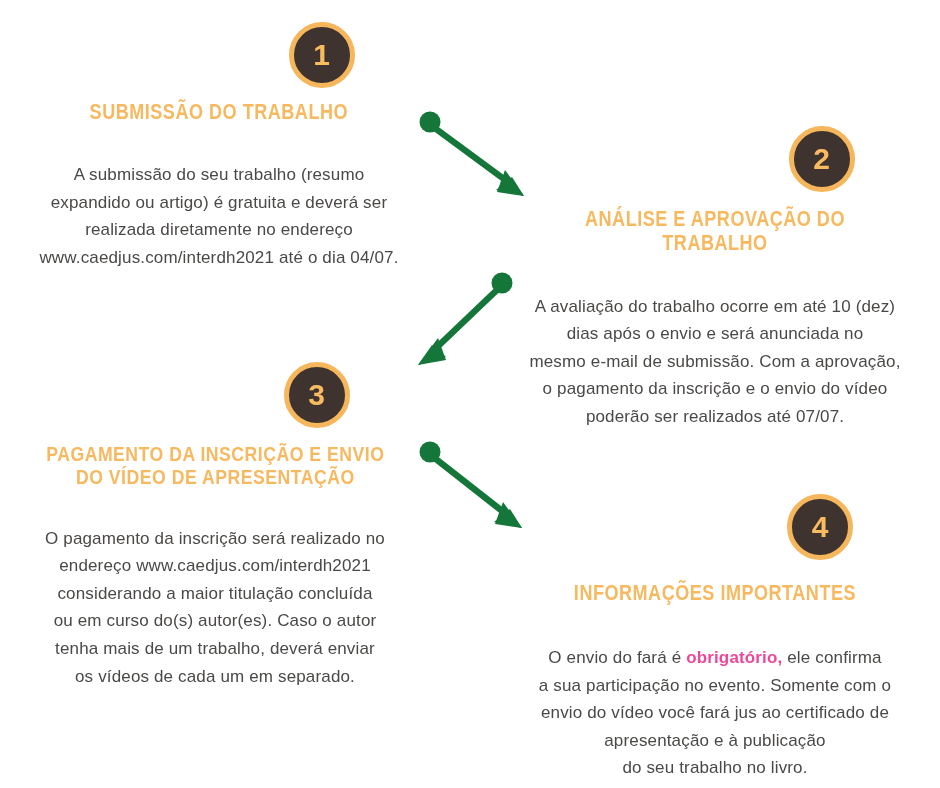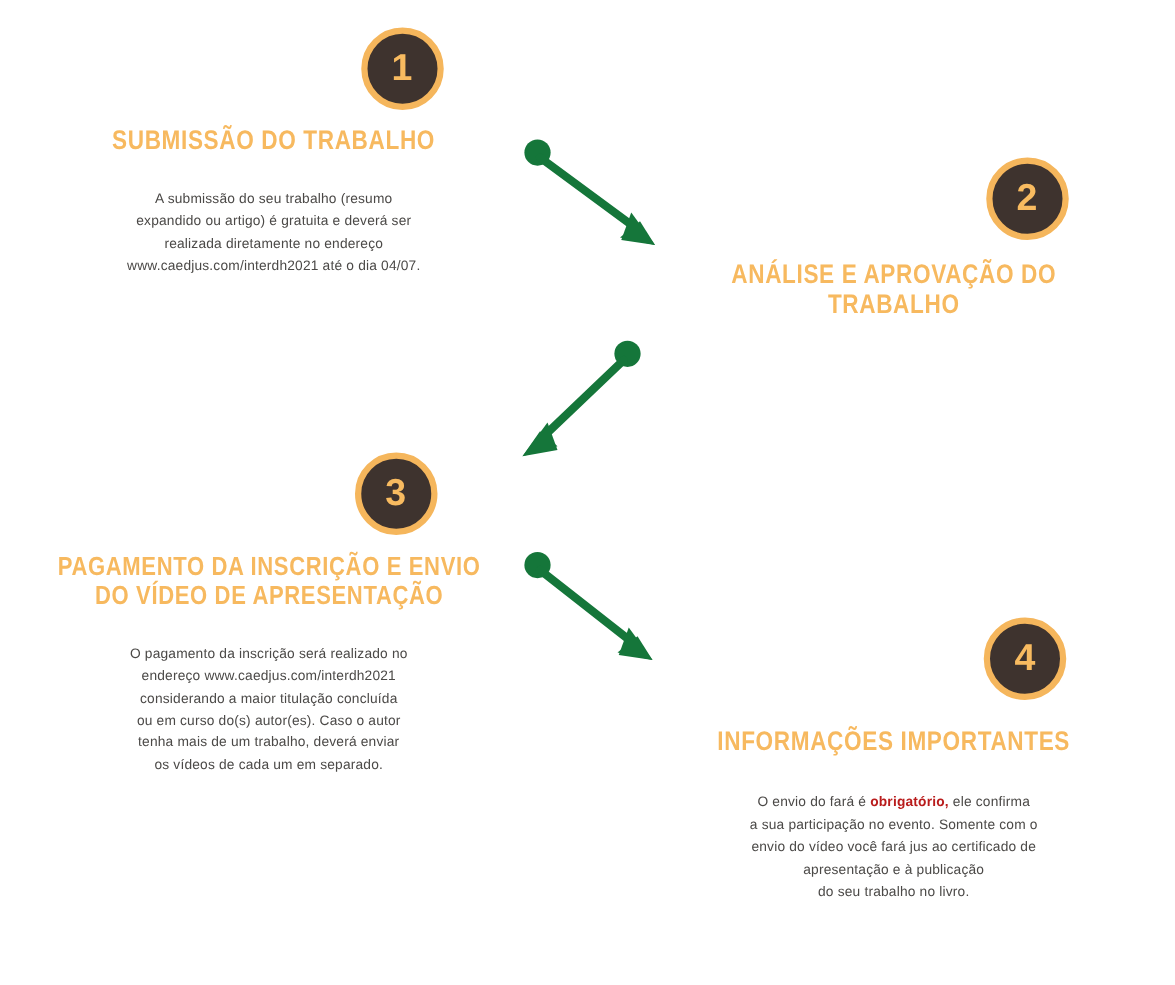--- a/index.html
+++ b/index.html
@@ -76,30 +76,30 @@
     text-transform: uppercase;
     transform: scaleX(0.84);
     transform-origin: center top;
     white-space: pre-line;
   }
 
   .step-body {
     margin-top: 9px;
     font-family: "Liberation Sans", sans-serif;
     font-weight: normal;
-    font-size: 11px;
+    font-size: 17px;
     line-height: 1.62;
     color: #4B4947;
     text-align: center;
     letter-spacing: 0.15px;
     white-space: pre-line;
   }
   .step-body b {
     font-weight: bold;
-    color: #b91c1c;
+    color: #ec4899;
   }
 
   
   #step-1 { left:  10px; top:  22px; width: 418px; }
   #step-2 { left: 500px; top: 126px; width: 430px; }
   #step-3 { left:  10px; top: 362px; width: 410px; }
   #step-4 { left: 500px; top: 494px; width: 430px; }
 
   #step-1 .badge { margin-left: 205px; }
   #step-2 .badge { margin-left: 213px; }
@@ -154,20 +154,27 @@
 realizada diretamente no endereço
 www.caedjus.com/interdh2021 até o dia 04/07.</span><b></b><span></span>
     </div>
   </div>
 
   <div class="step" id="step-2">
     <div class="badge">
       <span class="badge-num">2</span>
     </div>
     <div class="step-title">ANÁLISE E APROVAÇÃO DO TRABALHO</div>
+    <div class="step-body">
+      <span>A avaliação do trabalho ocorre em até 10 (dez)
+dias após o envio e será anunciada no
+mesmo e-mail de submissão. Com a aprovação,
+o pagamento da inscrição e o envio do vídeo
+poderão ser realizados até 07/07.</span><b></b><span></span>
+    </div>
   </div>
 
   <div class="step" id="step-3">
     <div class="badge">
       <span class="badge-num">3</span>
     </div>
     <div class="step-title">PAGAMENTO DA INSCRIÇÃO E ENVIO
 DO VÍDEO DE APRESENTAÇÃO</div>
     <div class="step-body">
       <span>O pagamento da inscrição será realizado no

